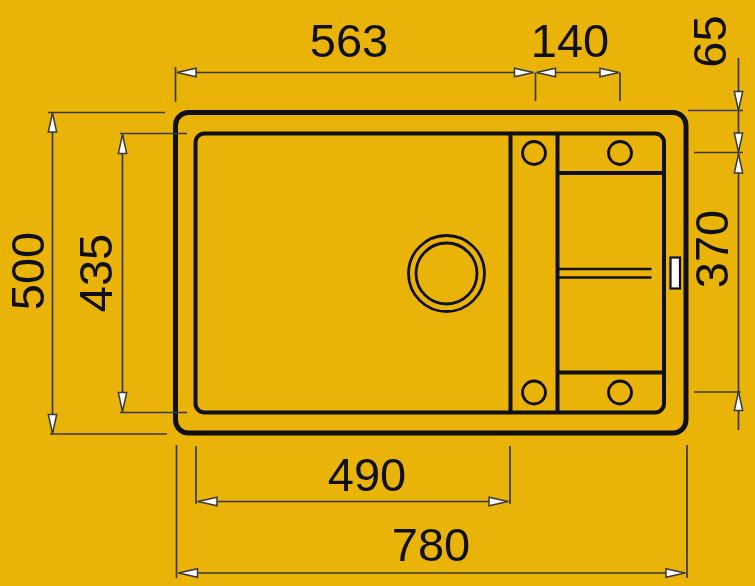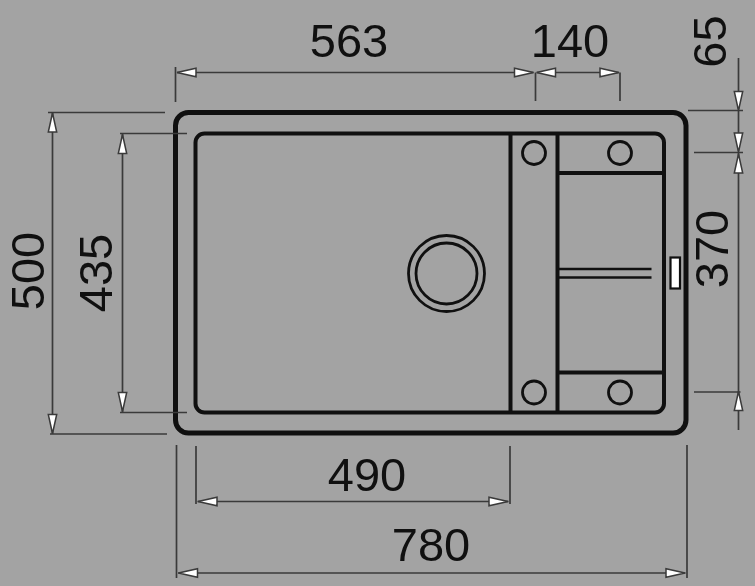--- a/index.html
+++ b/index.html
@@ -3,21 +3,21 @@
 <meta charset="utf-8">
 <style>
   html, body {
     margin: 0;
     padding: 0;
     background: #ffffff;
   }
   .canvas {
     width: 755px;
     height: 586px;
-    background: #a3a3a3;
+    background: #eab308;
     position: relative;
     overflow: hidden;
   }
   svg {
     display: block;
   }
   svg text {
     font-family: "Liberation Sans", "DejaVu Sans", sans-serif;
     font-size: 47px;
     fill: #101010;

